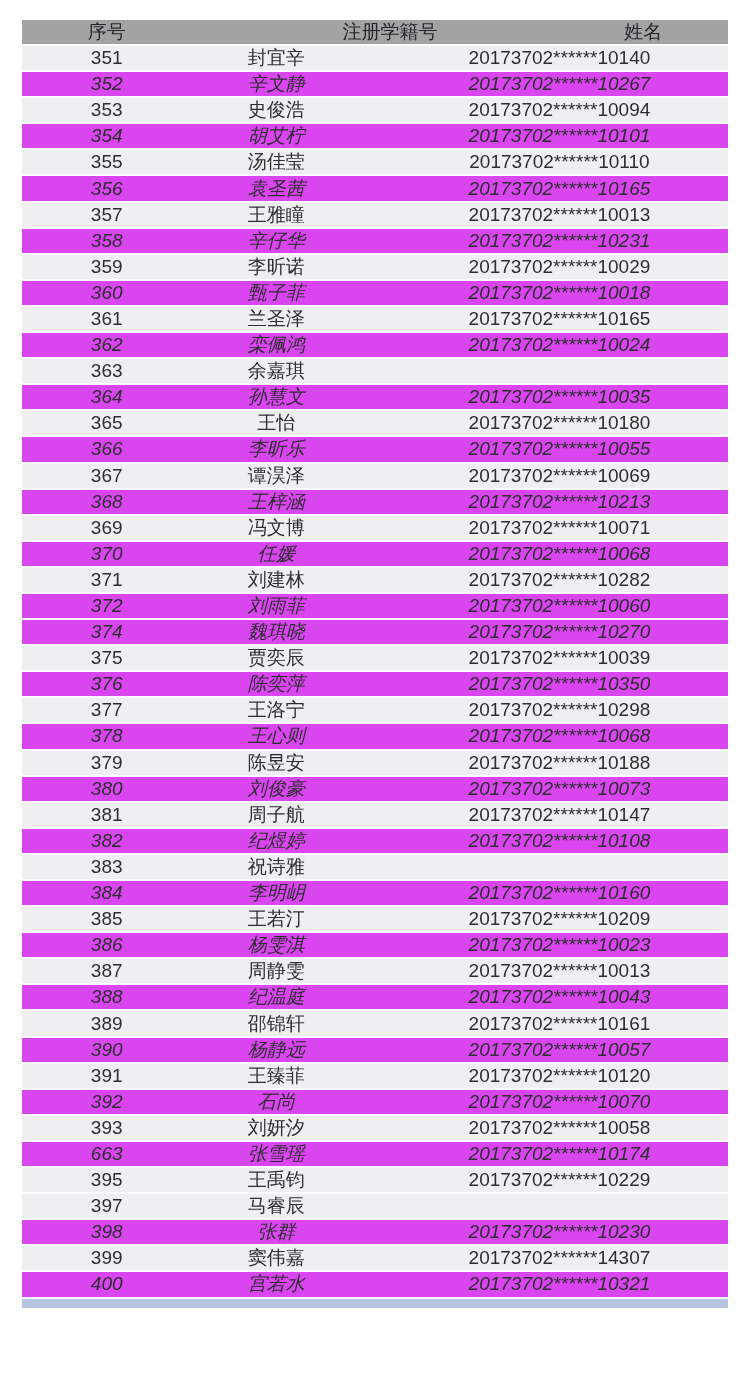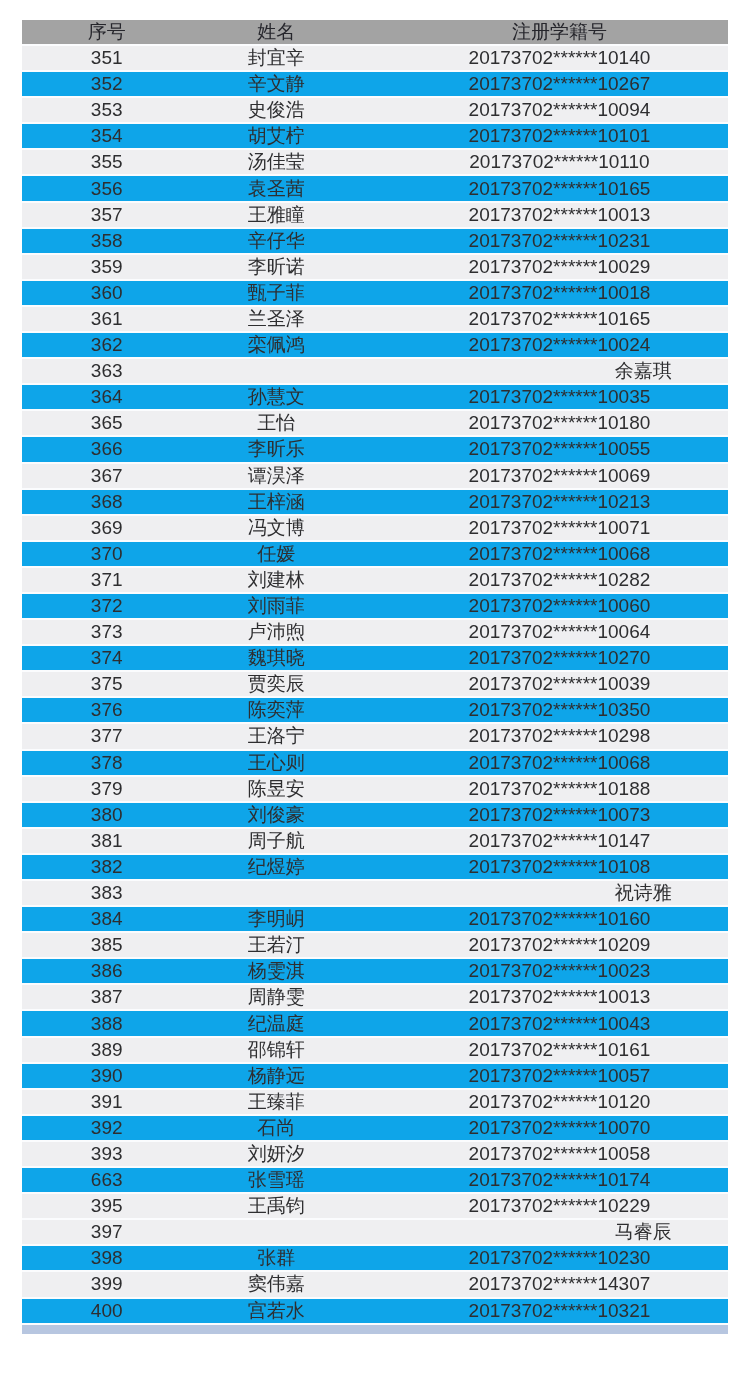--- a/index.html
+++ b/index.html
@@ -37,24 +37,23 @@
     font-size: 19px;
   }
   .row {
     display: flex;
     align-items: center;
     height: 26.1px;
     border-bottom: 2px solid #fbfcfe;
     box-sizing: border-box;
     color: #2e2e30;
     font-size: 19px;
-    justify-content: space-between;
   }
   .row-gray { background: #efeff1; }
-  .row-blue { background: #0ea5e9; }
+  .row-blue { background: #d946ef; font-style: italic; }
   .cell {
     text-align: center;
     white-space: nowrap;
     overflow: visible;
   }
   .col1 { width: 24%; }
   .col2 { width: 24%; }
   .col3 { width: 52%; padding-left: 30px; box-sizing: border-box; }
   .header-row .cell { font-weight: 400; }
   .student-id {
@@ -66,22 +65,22 @@
   }
 </style>
 </head>
 <body>
 
 <div class="page">
   <div class="roster-table">
 
     <div class="header-row">
       <div class="cell col1">序号</div>
+      <div class="cell col3">注册学籍号</div>
       <div class="cell col2">姓名</div>
-      <div class="cell col3">注册学籍号</div>
     </div>
 
     <div id="table-body">
         <div class="row row-gray">
           <div class="cell col1">351</div>
           <div class="cell col2">封宜辛</div>
           <div class="cell col3 student-id">20173702******10140</div>
         </div>
         <div class="row row-blue">
           <div class="cell col1">352</div>
@@ -180,25 +179,20 @@
         <div class="row row-gray">
           <div class="cell col1">371</div>
           <div class="cell col2">刘建林</div>
           <div class="cell col3 student-id">20173702******10282</div>
         </div>
         <div class="row row-blue">
           <div class="cell col1">372</div>
           <div class="cell col2">刘雨菲</div>
           <div class="cell col3 student-id">20173702******10060</div>
         </div>
-        <div class="row row-gray">
-          <div class="cell col1">373</div>
-          <div class="cell col2">卢沛煦</div>
-          <div class="cell col3 student-id">20173702******10064</div>
-        </div>
         <div class="row row-blue">
           <div class="cell col1">374</div>
           <div class="cell col2">魏琪晓</div>
           <div class="cell col3 student-id">20173702******10270</div>
         </div>
         <div class="row row-gray">
           <div class="cell col1">375</div>
           <div class="cell col2">贾奕辰</div>
           <div class="cell col3 student-id">20173702******10039</div>
         </div>

